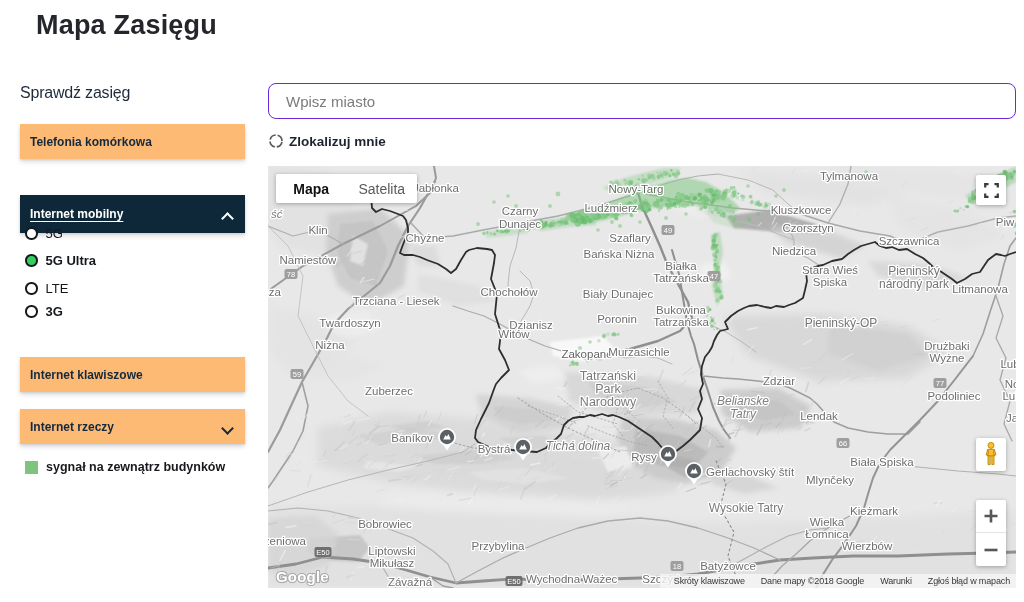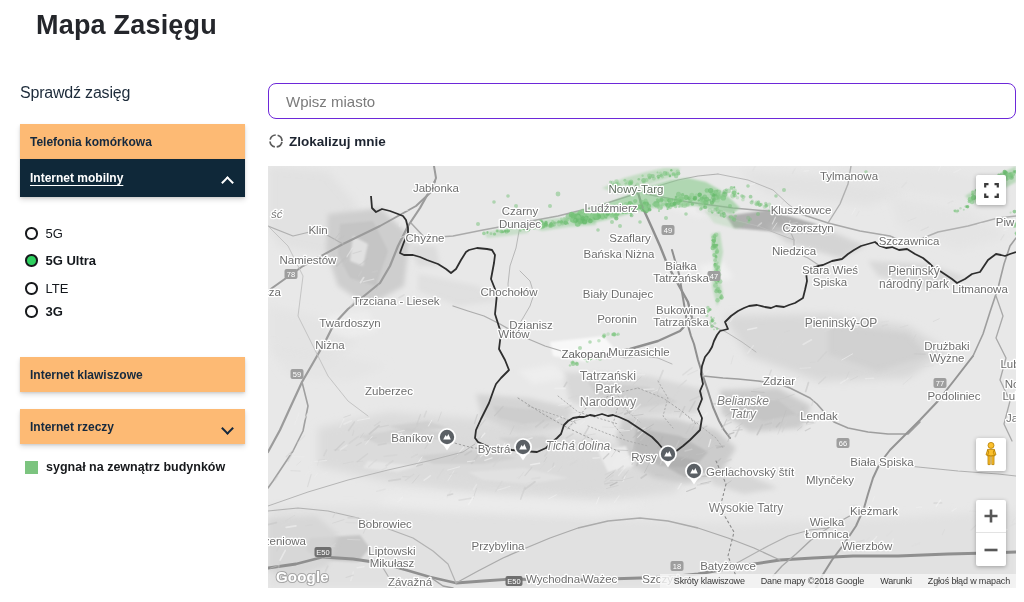--- a/index.html
+++ b/index.html
@@ -54,21 +54,21 @@
 </style>
 </head>
 <body>
 <div class="wrap">
   <h1>Mapa Zasięgu</h1>
   <div class="check">Sprawdź zasięg</div>
 
   <div class="card" style="top:124px;">
       <span class="lbl">Telefonia komórkowa</span>
     </div>
-  <div class="card sel" style="top:159px;">
+  <div class="card sel" style="top:195px;">
       <span class="lbl">Internet mobilny</span>
       <span class="chev"></span>
     </div>
 
   <div class="radio" style="top:226px;"><span class="rc"></span>5G</div>
   <div class="radio b" style="top:253px;"><span class="rc on"></span>5G Ultra</div>
   <div class="radio" style="top:281px;"><span class="rc"></span>LTE</div>
   <div class="radio" style="top:304px;font-weight:bold;"><span class="rc"></span>3G</div>
 
   <div class="card" style="top:357px;">
@@ -1398,20 +1398,24 @@
           <path d="M-3.8,2.4 L-1.4,-1.9 L-0.1,-0.2 L1.4,-2.9 L3.8,2.4 Z" fill="#fff"></path>
         </g>
 <g transform="translate(426,305)">
           <path d="M0,13.5 L-4,7.5 L4,7.5 Z" fill="#fff"></path>
           <circle r="9" fill="#fff"></circle>
           <circle r="7.2" fill="#5b6065"></circle>
           <path d="M-3.8,2.4 L-1.4,-1.9 L-0.1,-0.2 L1.4,-2.9 L3.8,2.4 Z" fill="#fff"></path>
         </g>
 <text x="8" y="416" font-size="15" font-weight="bold" fill="#ffffff" stroke="#a5a5a5" stroke-width="2" paint-order="stroke" stroke-linejoin="round" font-family="Liberation Sans" letter-spacing="0.2">Google</text>
 </svg>
+    <div class="ctl mt">
+        <div class="a">Mapa</div>
+        <div class="b2">Satelita</div>
+      </div>
     <div class="ctl fs">
       <svg width="15" height="15" viewBox="0 0 15 15" fill="none" stroke="#3a3a3a" stroke-width="2.2">
         <path d="M1.2 4.5 V1.2 H4.5 M10.5 1.2 H13.8 V4.5 M13.8 10.5 V13.8 H10.5 M4.5 13.8 H1.2 V10.5"></path>
       </svg>
     </div>
     <div class="ctl peg">
       <svg width="18" height="25" viewBox="0 0 18 25">
         <g stroke="#b57e00" stroke-width="0.8" fill="#fbc02d" stroke-linejoin="round">
         <circle cx="9" cy="3.4" r="3"></circle>
         <path d="M5.6 7.4 H12.4 V14 H5.6 Z"></path>

